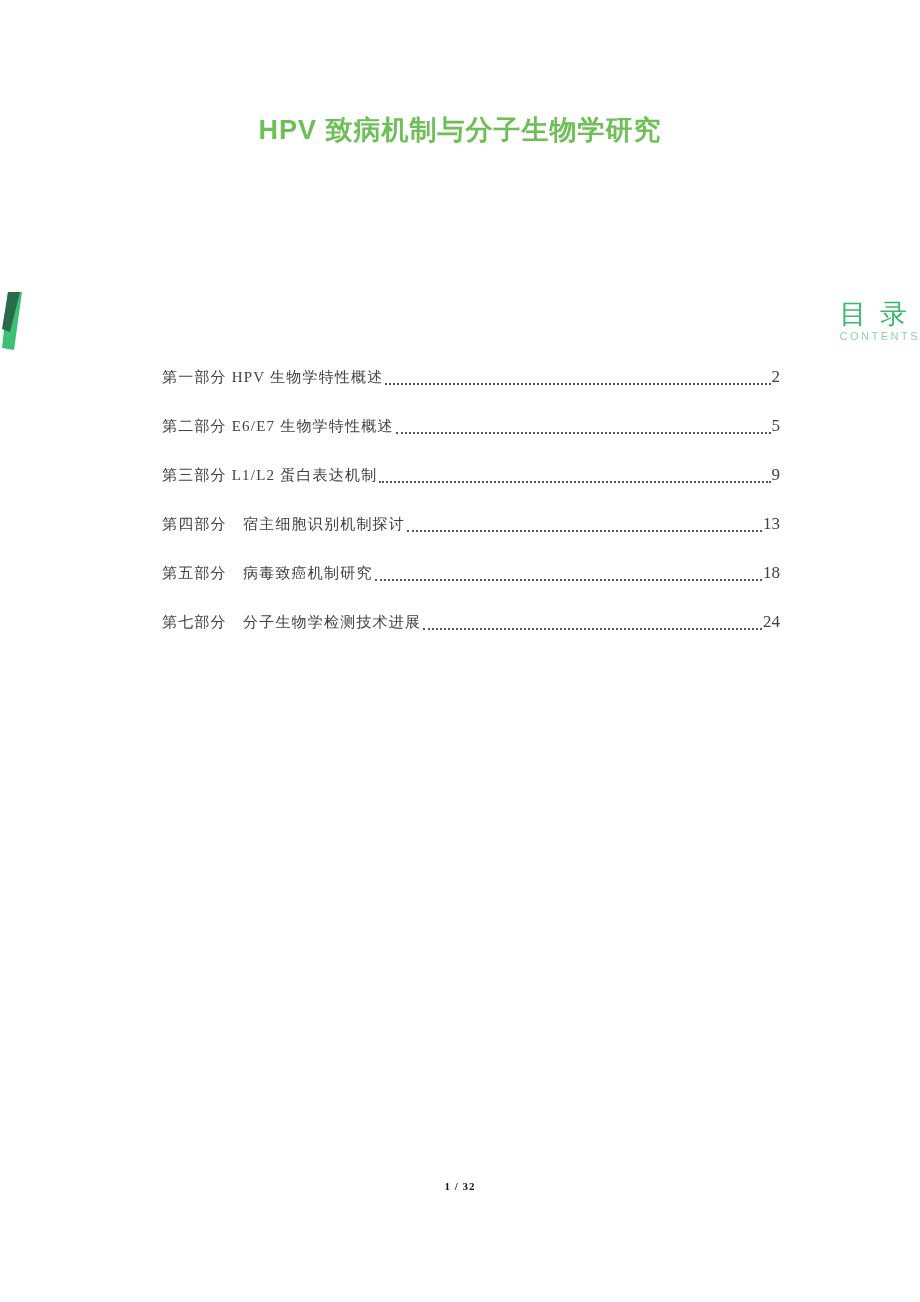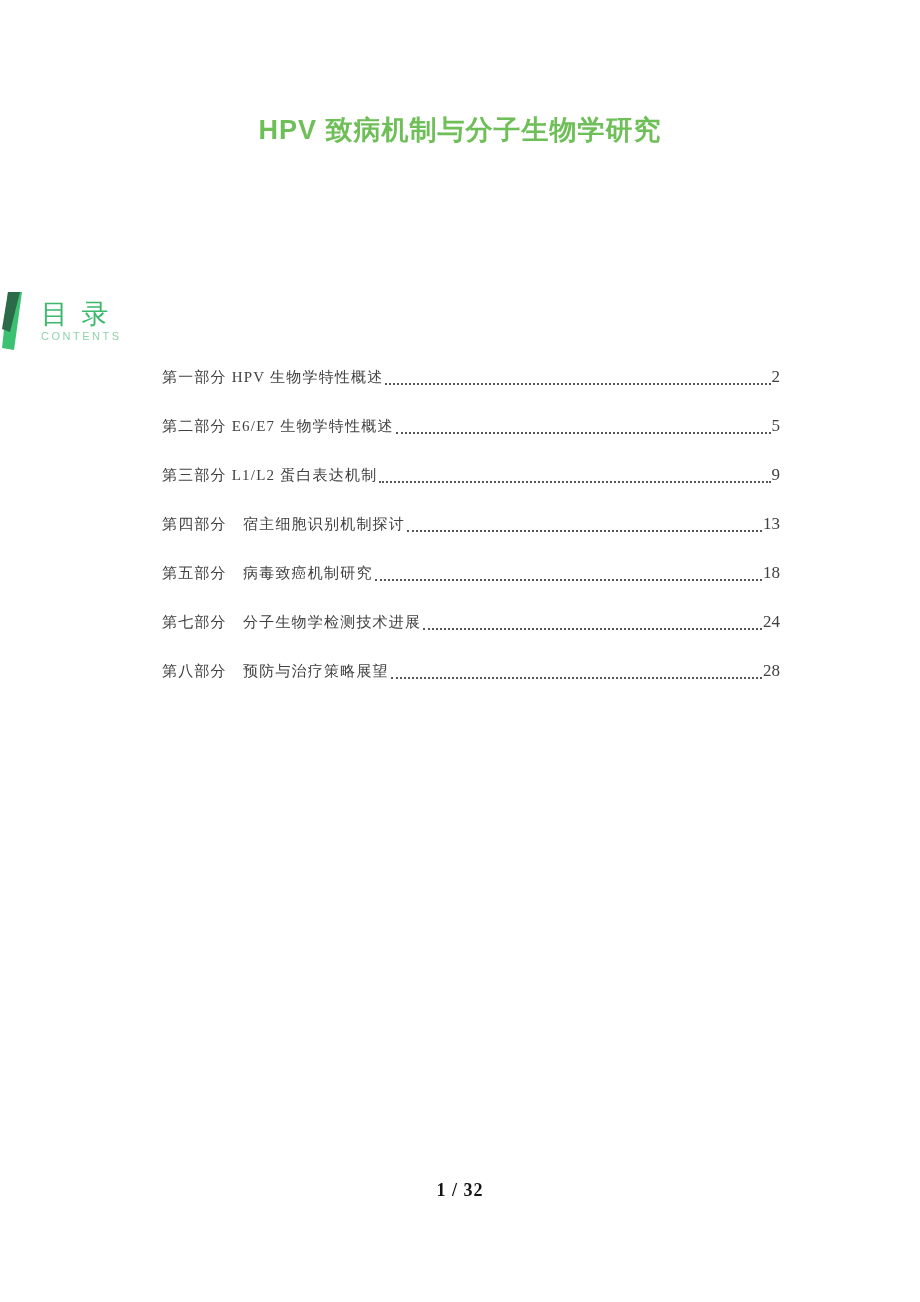--- a/index.html
+++ b/index.html
@@ -38,21 +38,21 @@
     color: var(--title-green);
     white-space: nowrap;
   }
   .toc-header {
     position: absolute;
     top: 291px;
     left: 0;
     width: 100%;
     height: 60px;
     display: flex;
-    justify-content: flex-start;
+    justify-content: space-between;
     align-items: center;
   }
   .toc-logo {
     width: 28px;
     height: 58px;
     margin-right: 13px;
     flex: 0 0 auto;
   }
   .toc-header-text {
     display: flex;
@@ -111,21 +111,21 @@
     color: var(--toc-text);
   }
   .page-footer {
     position: absolute;
     top: 1180px;
     left: 0;
     width: 100%;
     text-align: center;
     font-family: "Liberation Serif", "DejaVu Serif", serif;
     font-weight: bold;
-    font-size: 18px;
+    font-size: 11px;
     color: #141414;
     letter-spacing: 1px;
   }
 </style>
 </head>
 <body>
 
 <div class="page">
 
   <div class="doc-title">HPV 致病机制与分子生物学研究</div>
@@ -165,22 +165,17 @@
     <div class="toc-row">
       <span class="toc-label">第五部分　病毒致癌机制研究</span>
       <span class="toc-dots"></span>
       <span class="toc-pagenum">18</span>
     </div>
     <div class="toc-row">
       <span class="toc-label">第七部分　分子生物学检测技术进展</span>
       <span class="toc-dots"></span>
       <span class="toc-pagenum">24</span>
     </div>
-    <div class="toc-row">
-      <span class="toc-label">第八部分　预防与治疗策略展望</span>
-      <span class="toc-dots"></span>
-      <span class="toc-pagenum">28</span>
-    </div>
   </div>
 
   <div class="page-footer">1 / 32</div>
 
 </div>
 
 </body></html>

